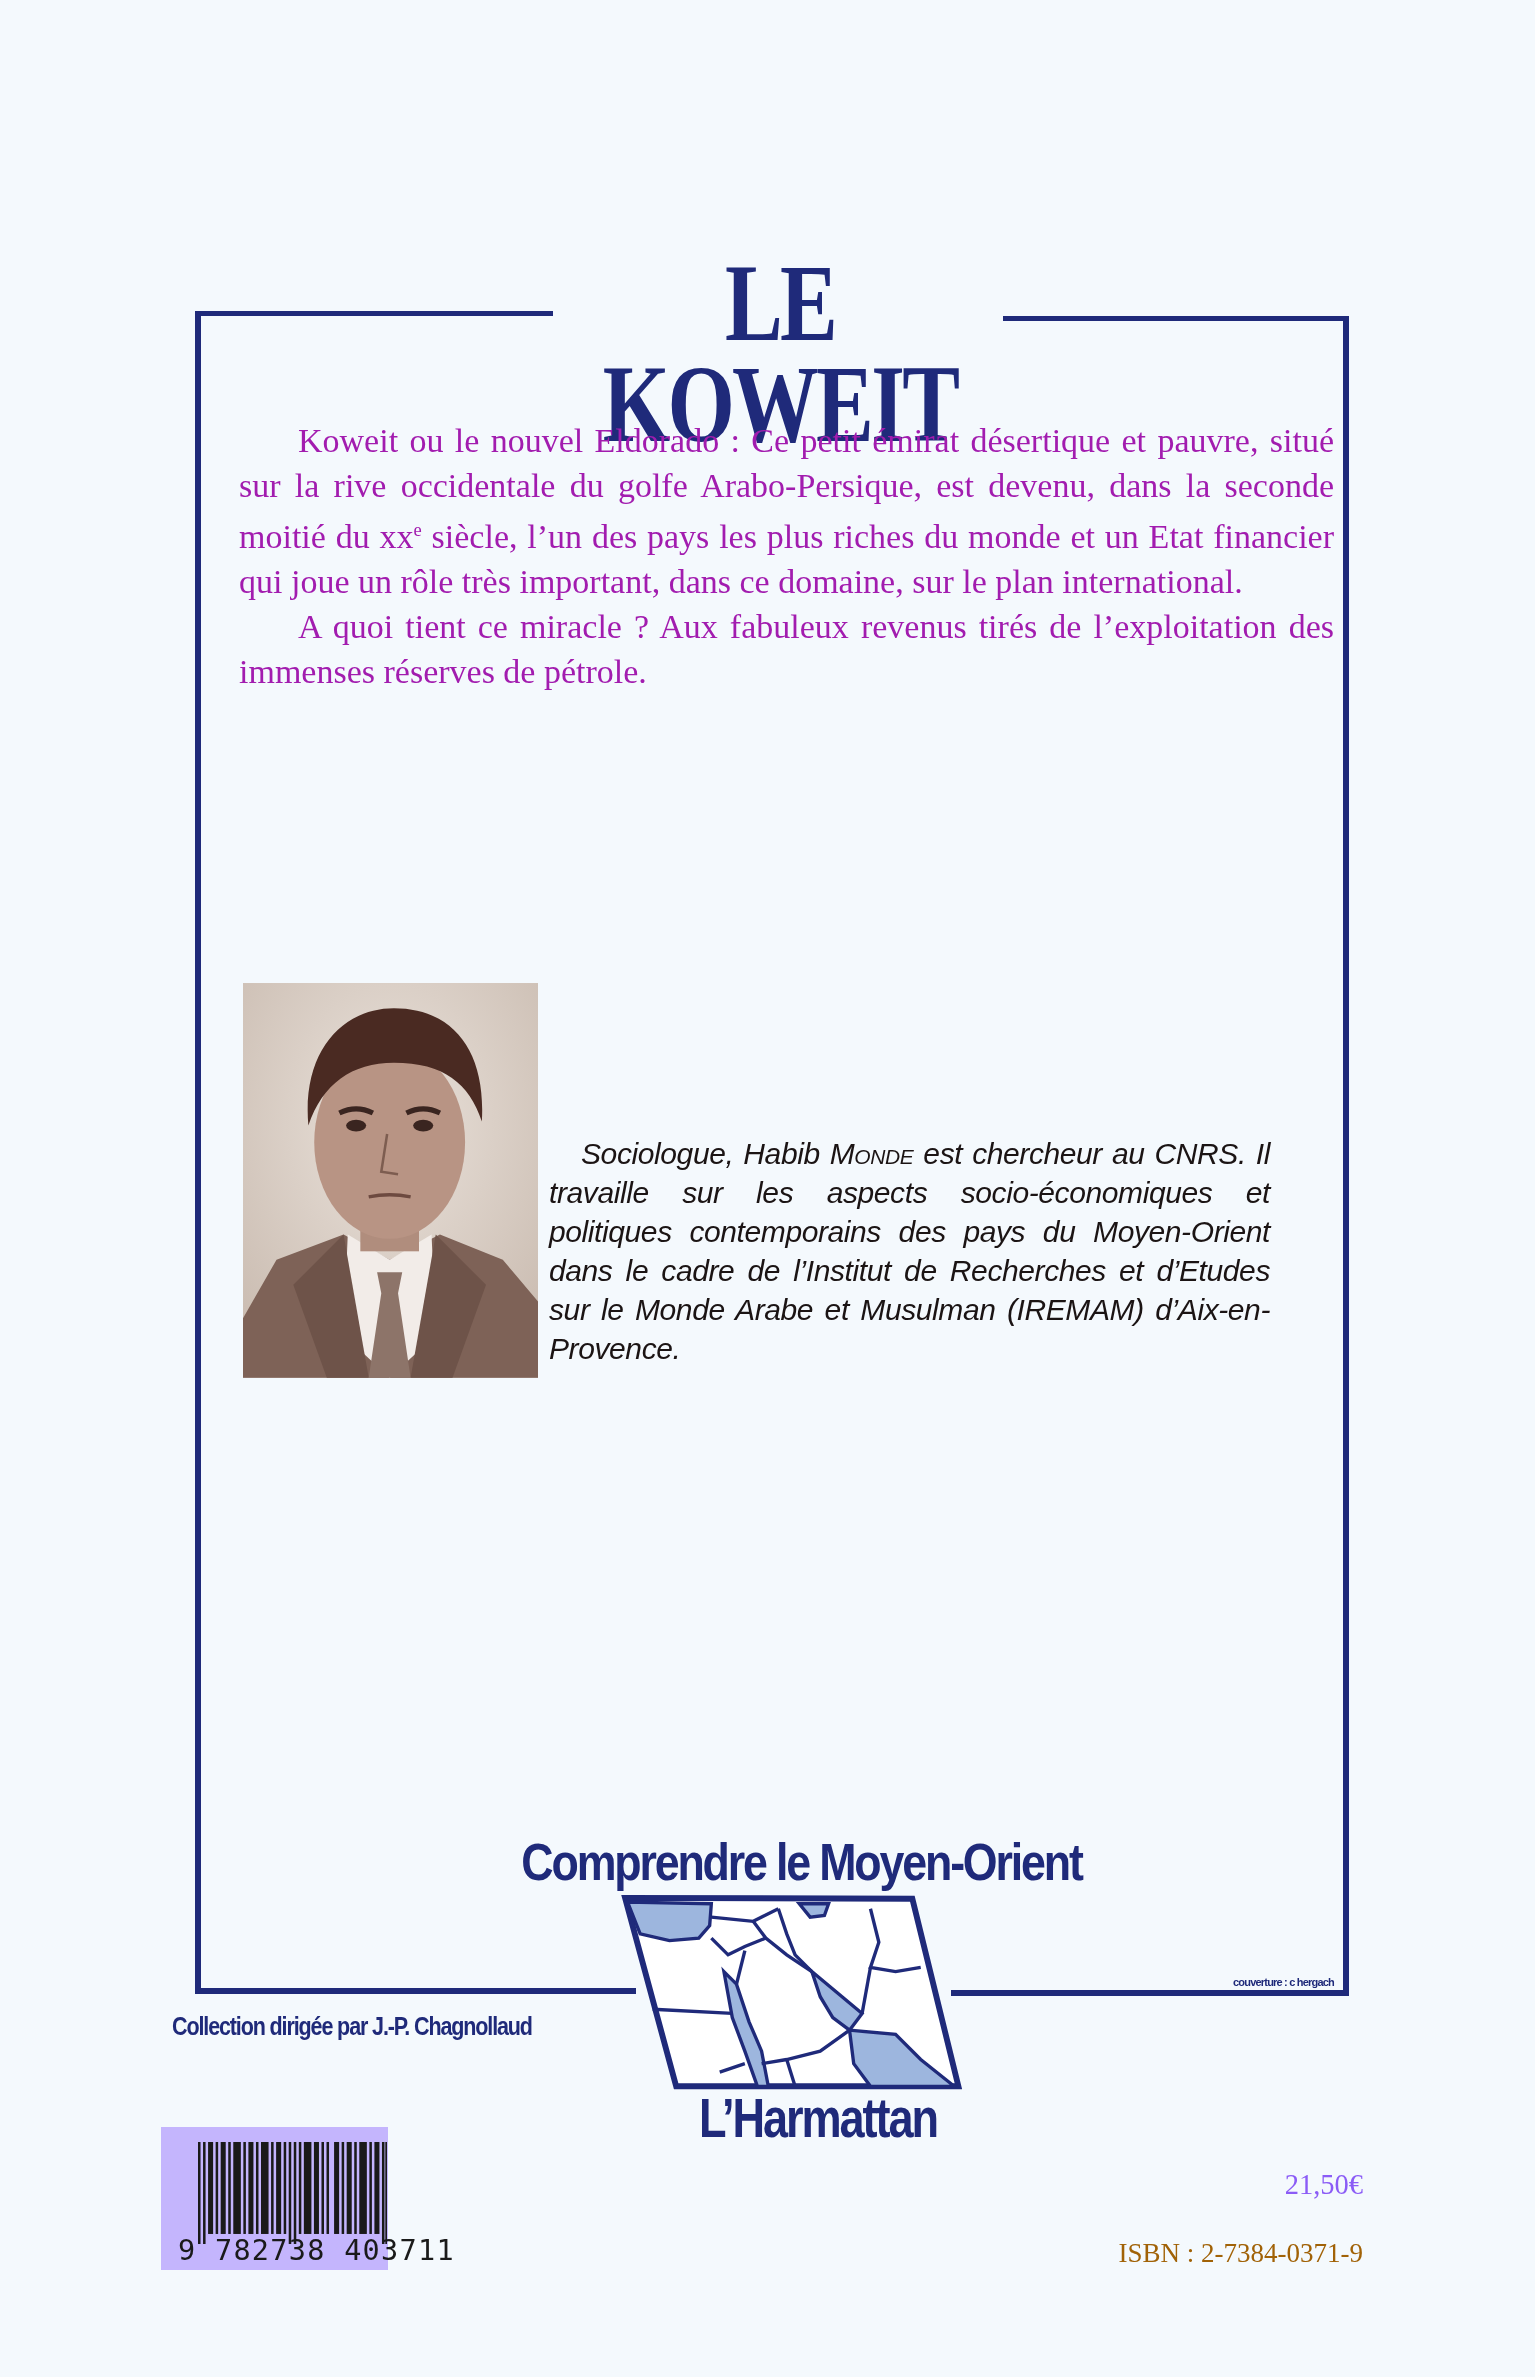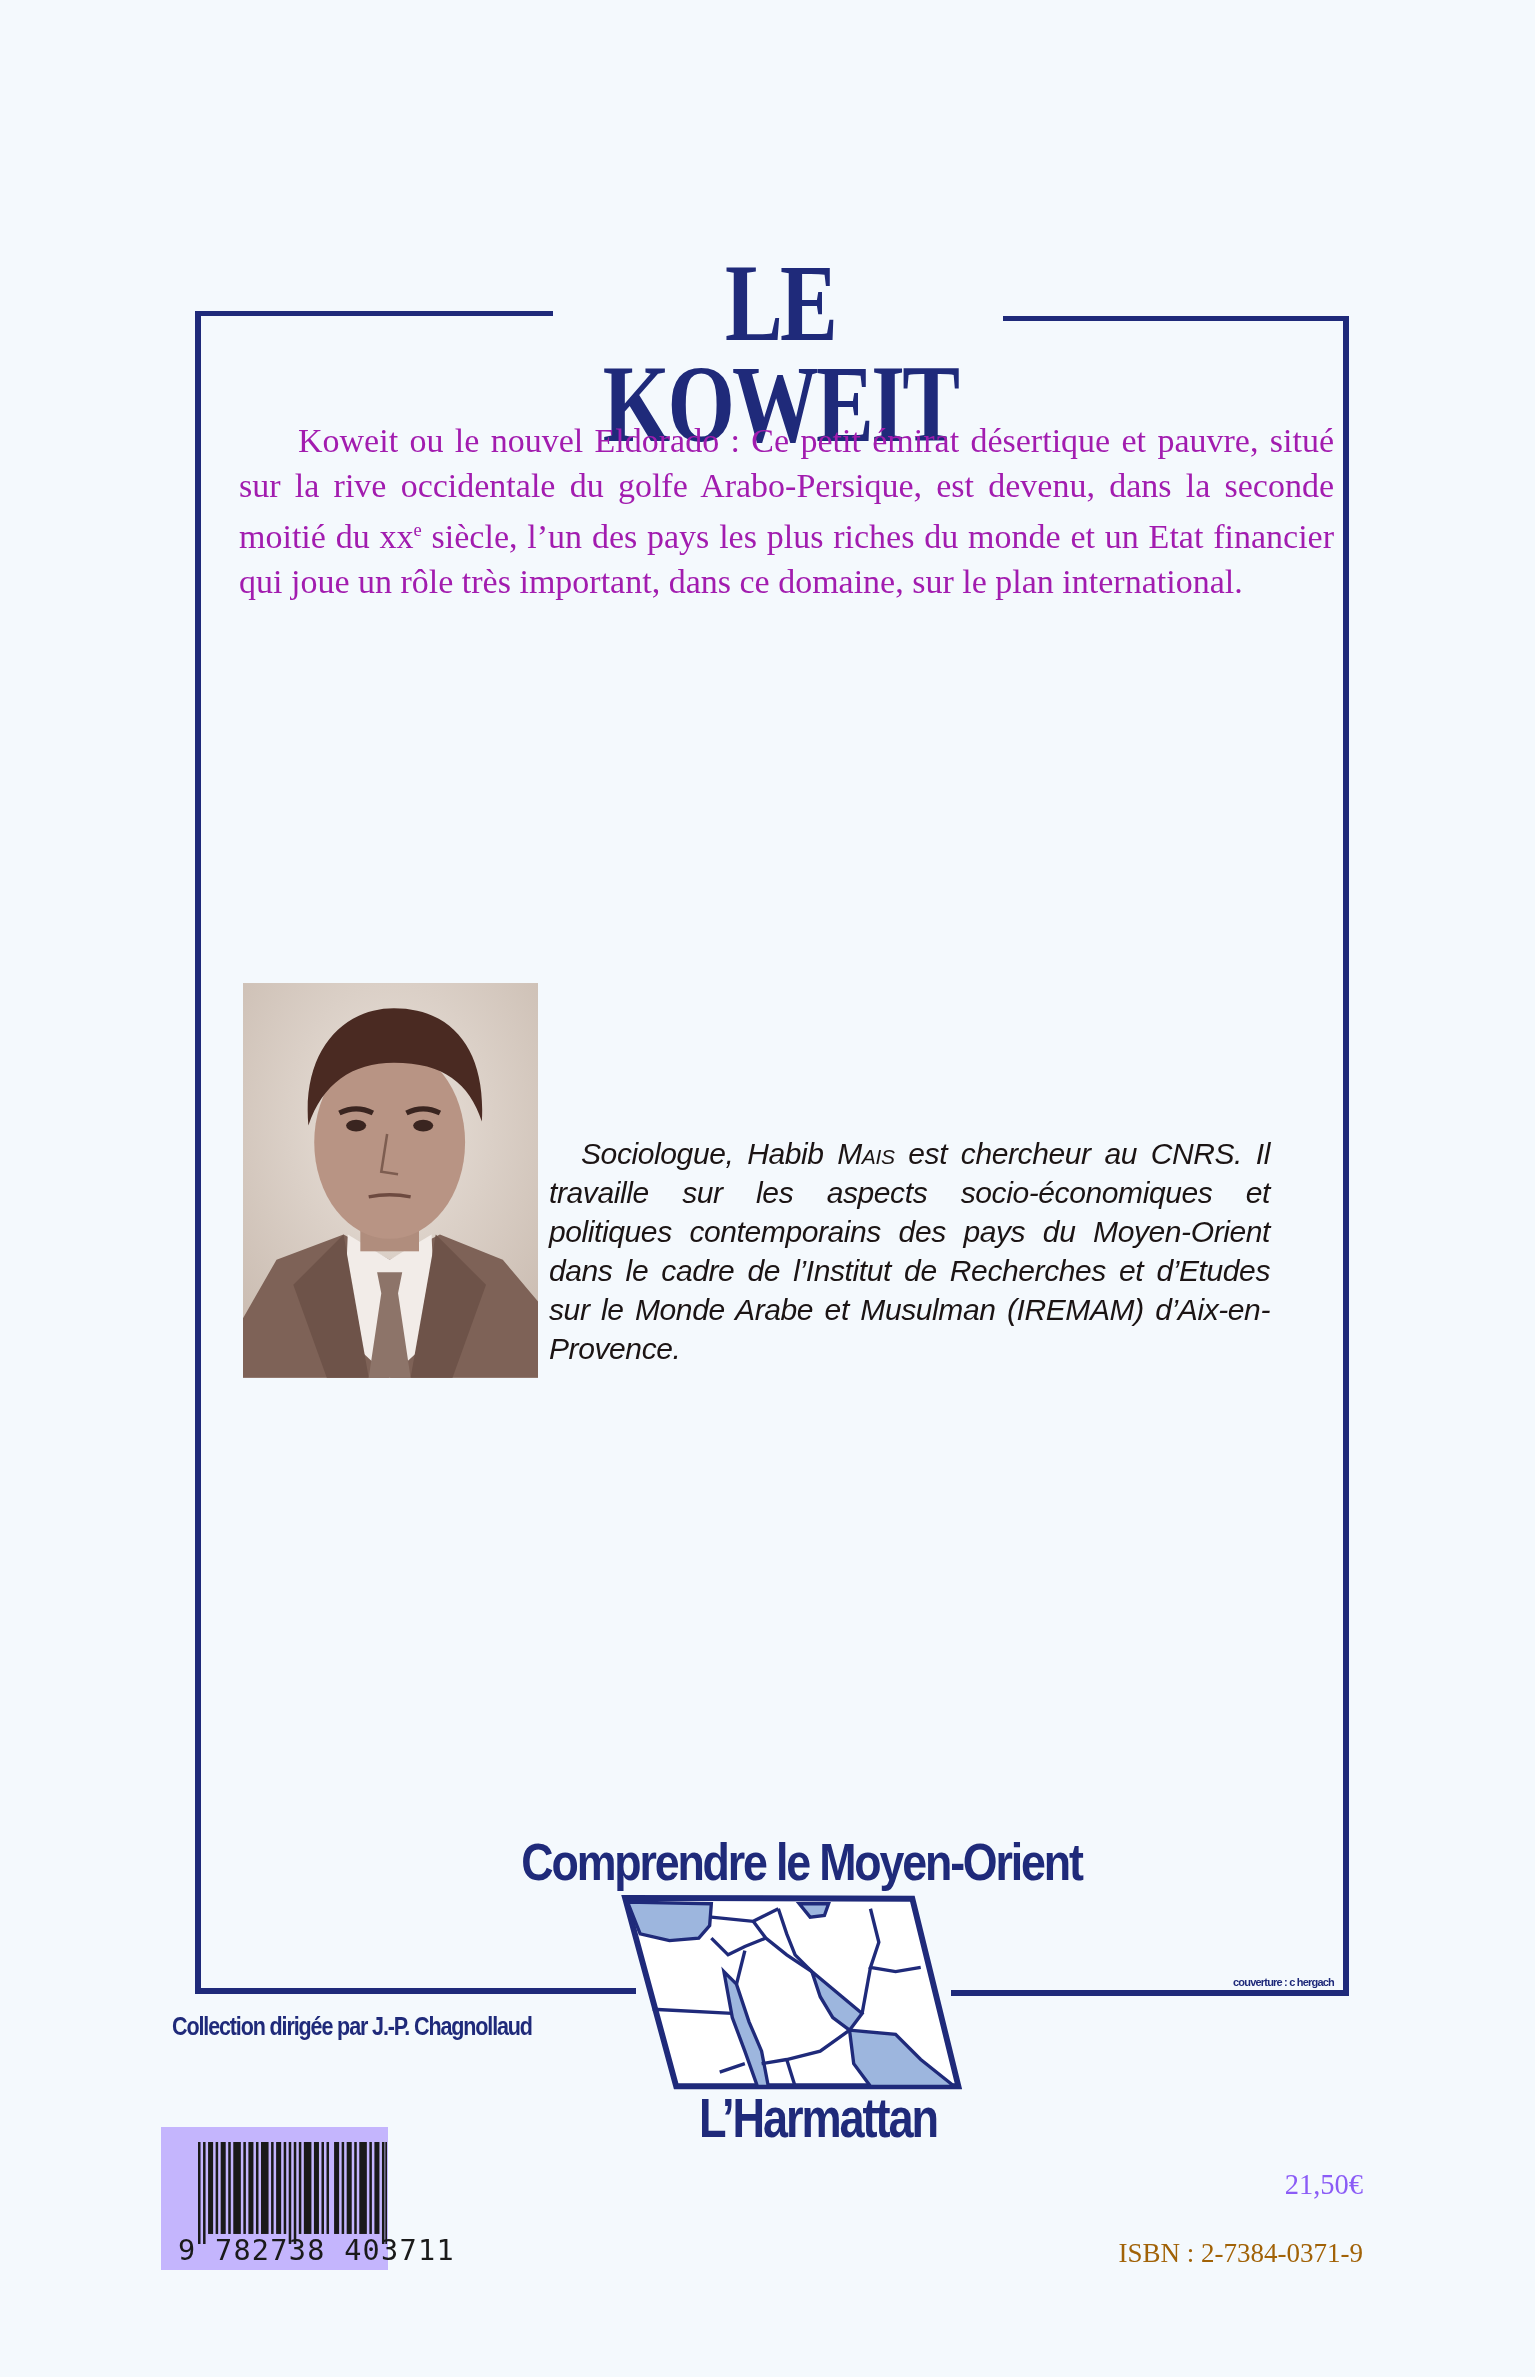--- a/index.html
+++ b/index.html
@@ -87,20 +87,21 @@
 <div class="frame-line" style="left:1003px; top:316px; width:346px; height:5px;"></div>
 <div class="frame-line" style="left:195px; top:311px; width:5.9px; height:1683px;"></div>
 <div class="frame-line" style="left:1343px; top:316px; width:5.9px; height:1678px;"></div>
 <div class="frame-line" style="left:195px; top:1988px; width:441px; height:5.9px;"></div>
 <div class="frame-line" style="left:951px; top:1990px; width:398px; height:5.9px;"></div>
 
 <div class="title">LE KOWEIT</div>
 
 <div class="body-text">
   <p class="para-1"><span>Koweit ou le nouvel Eldorado : Ce petit émirat désertique et pauvre, situé sur la rive occidentale du golfe Arabo-Persique, est devenu, dans la seconde moitié du </span><span>xx</span><sup style="font-size:18.5px;">e</sup><span> siècle, l’un des pays les plus riches du monde et un Etat financier qui joue un rôle très important, dans ce domaine, sur le plan international.</span></p>
+  <p>A quoi tient ce miracle ? Aux fabuleux revenus tirés de l’exploitation des immenses réserves de pétrole.</p>
 </div>
 
 <div class="photo">
   <svg width="295" height="395" viewBox="0 0 352 471">
     <defs>
       <radialGradient id="bg" cx="50%" cy="35%" r="70%">
         <stop offset="0" stop-color="#eae2db"></stop>
         <stop offset="1" stop-color="#cbbdb2"></stop>
       </radialGradient>
     </defs>
@@ -125,21 +126,21 @@
     <ellipse cx="215" cy="170" rx="12" ry="7" fill="#3a2520"></ellipse>
     <path d="M115 155 Q135 145 155 155" stroke="#3a2520" stroke-width="6" fill="none"></path>
     <path d="M195 155 Q215 145 235 155" stroke="#3a2520" stroke-width="6" fill="none"></path>
 
     <path d="M172 180 L165 225 L185 228" stroke="#7d5d50" stroke-width="3" fill="none"></path>
     <path d="M150 255 Q175 250 200 255" stroke="#6d4a40" stroke-width="4" fill="none"></path>
   </svg>
 </div>
 
 <div class="bio">
-  <p><span>Sociologue, Habib </span><span class="smallcaps">Mais</span><span> est chercheur au CNRS. Il travaille sur les aspects socio-économiques et politiques contemporains des pays du Moyen-Orient dans le cadre de l’Institut de Recherches et d’Etudes sur le Monde Arabe et Musulman (IREMAM) d’Aix-en-Provence.</span></p>
+  <p><span>Sociologue, Habib </span><span class="smallcaps">Monde</span><span> est chercheur au CNRS. Il travaille sur les aspects socio-économiques et politiques contemporains des pays du Moyen-Orient dans le cadre de l’Institut de Recherches et d’Etudes sur le Monde Arabe et Musulman (IREMAM) d’Aix-en-Provence.</span></p>
 </div>
 
 <div class="series">Comprendre le Moyen-Orient</div>
 
 <svg class="map" viewBox="0 0 415 240">
   <polygon points="7,7 350,8 405,232 68,232" fill="#ffffff" stroke="#1f2a7a" stroke-width="7"></polygon>
 
   <path d="M10,12 L110,14 L108,40 L95,55 L60,58 L25,50 Z" fill="#9db6de" stroke="#1f2a7a" stroke-width="4"></path>
 
   <path d="M215,14 L250,14 L245,28 L228,30 Z" fill="#9db6de" stroke="#1f2a7a" stroke-width="4"></path>

